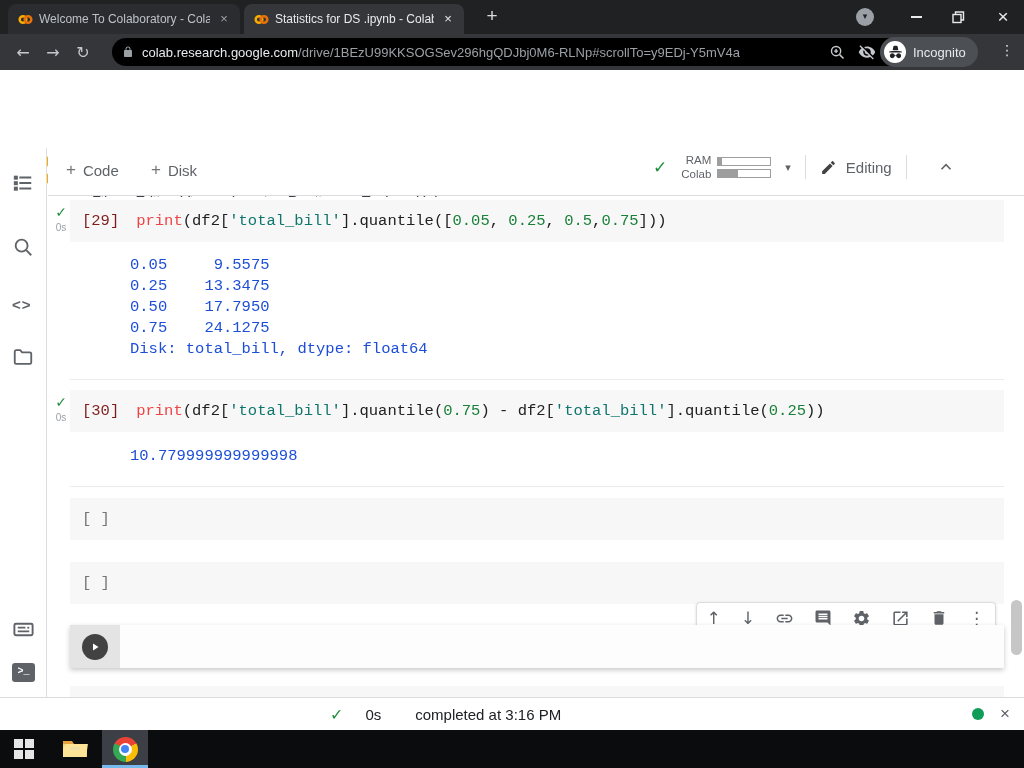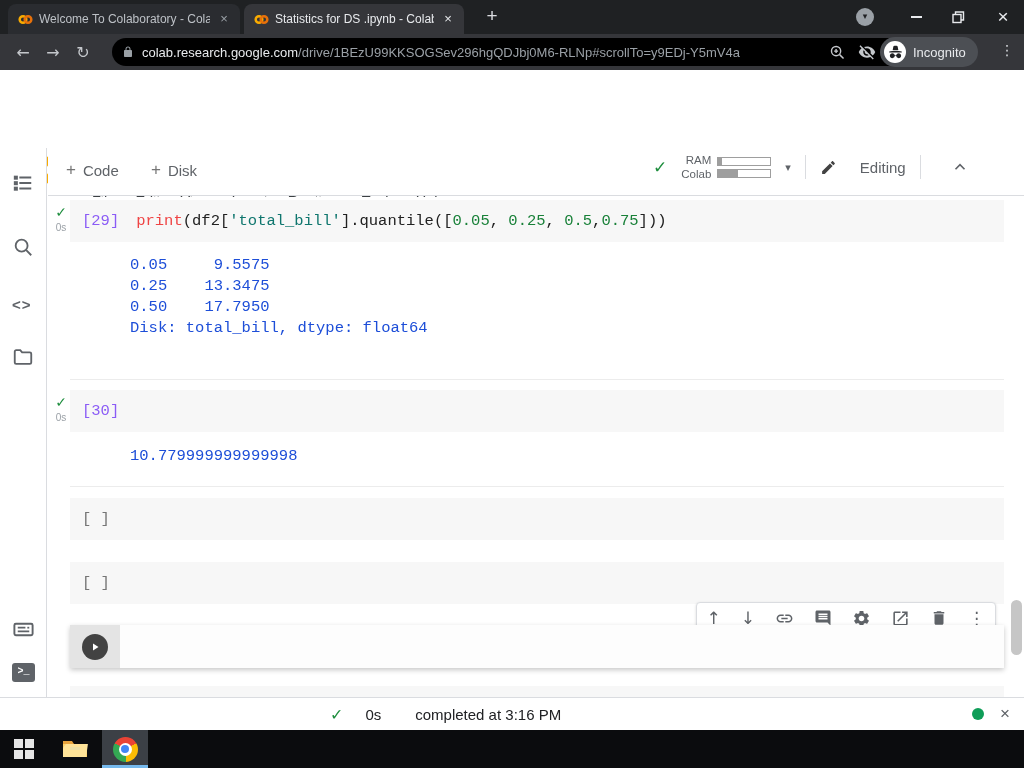--- a/index.html
+++ b/index.html
@@ -65,38 +65,38 @@
   .addbtn .plus { font-size:17px; color:#757575; }
   #vmarea { position:absolute; left:605px; top:6px; display:flex; align-items:center; }
   #vmcheck { color:#1e8e3e; font-size:17px; margin-right:14px; }
   .ramdisk { display:flex; flex-direction:column; gap:2px; font-size:11.5px; color:#5f6368;
              text-align:right; margin-right:6px; }
   .bars { display:flex; flex-direction:column; gap:3px; }
   .bar-outer { width:54px; height:9px; border:1px solid #9e9e9e; background:#fff; }
   .bar-fill { height:100%; background:#9e9e9e; }
   #vmcaret { margin-left:14px; color:#5f6368; font-size:11px; }
   .vsep { width:1px; height:24px; background:#dadce0; margin:0 14px; }
-  #editmode { display:flex; align-items:center; gap:23px; color:#5f6368; font-size:15px; }
+  #editmode { display:flex; align-items:center; gap:9px; color:#5f6368; font-size:15px; }
   #collapsebtn { margin-left:16px; }
 
   
   #sidebar { left:0; top:148px; width:47px; height:549px; background:#fff;
              border-right:1px solid #dadce0; }
   .sideicon { position:absolute; left:12px; }
 
   
   #content { left:48px; top:197px; width:976px; height:500px; background:#fff; overflow:hidden; }
   .cellblock { position:absolute; left:0; width:976px; }
   .cell-gutter { position:absolute; left:4px; top:4px; width:18px; text-align:center; }
   .cellcheck { color:#1e8e3e; font-size:14px; display:block; }
   .celltime { color:#9aa0a6; font-size:10px; display:block; margin-top:2px; }
   .cellbox { position:absolute; left:22px; right:20px; height:42px; background:#f7f7f7;
              display:flex; align-items:center; padding-left:12px; }
   .exec { font-family:"Liberation Mono","DejaVu Sans Mono",monospace; font-size:15.5px;
-          color:#8b5cf6; margin-right:17px; white-space:pre; }
+          color:#7f1d1d; margin-right:17px; white-space:pre; }
   .codeline { font-family:"Liberation Mono","DejaVu Sans Mono",monospace; font-size:15.5px;
               white-space:pre; color:#212121; }
   .tok-p { color:#212121; } .tok-fn { color:#ef4444; }
   .tok-s { color:#0f766e; } .tok-n { color:#188038; }
   .celloutput { position:absolute; left:82px; font-family:"Liberation Mono","DejaVu Sans Mono",monospace;
                 font-size:15.5px; color:#1d4ed8; }
   .out-line { white-space:pre; line-height:21px; }
   .cellsep { position:absolute; left:22px; right:20px; height:1px; background:#ececec; }
   .emptyexec { color:#757575; }
 
@@ -328,31 +328,33 @@
     </div>
     <div class="cellbox">
       <span class="exec">[29]</span>
       <code class="codeline"><span class="tok-fn">print</span><span class="tok-p">(df2[</span><span class="tok-s">'total_bill'</span><span class="tok-p">].quantile([</span><span class="tok-n">0.05</span><span class="tok-p">, </span><span class="tok-n">0.25</span><span class="tok-p">, </span><span class="tok-n">0.5</span><span class="tok-p">,</span><span class="tok-n">0.75</span><span class="tok-p">]))</span></code>
     </div>
   </div>
   <div class="celloutput" style="top:58px">
       <div class="out-line">0.05     9.5575</div>
       <div class="out-line">0.25    13.3475</div>
       <div class="out-line">0.50    17.7950</div>
+      <div class="out-line">0.75    24.1275</div>
       <div class="out-line">Disk: total_bill, dtype: float64</div>
     </div>
   <div class="cellsep" style="top:182px"></div>
 
   <div class="cellblock" style="top:193px">
     <div class="cell-gutter">
       <span class="cellcheck">✓</span>
       <span class="celltime">0s</span>
     </div>
     <div class="cellbox">
       <span class="exec">[30]</span>
+      <code class="codeline"><span class="tok-fn">print</span><span class="tok-p">(df2[</span><span class="tok-s">'total_bill'</span><span class="tok-p">].quantile(</span><span class="tok-n">0.75</span><span class="tok-p">) - df2[</span><span class="tok-s">'total_bill'</span><span class="tok-p">].quantile(</span><span class="tok-n">0.25</span><span class="tok-p">))</span></code>
     </div>
   </div>
   <div class="celloutput" style="top:249px">
       <div class="out-line">10.779999999999998</div>
     </div>
   <div class="cellsep" style="top:289px"></div>
 
   <div class="cellblock" style="top:301px">
     <div class="cellbox">
       <span class="exec emptyexec">[ ]</span>

